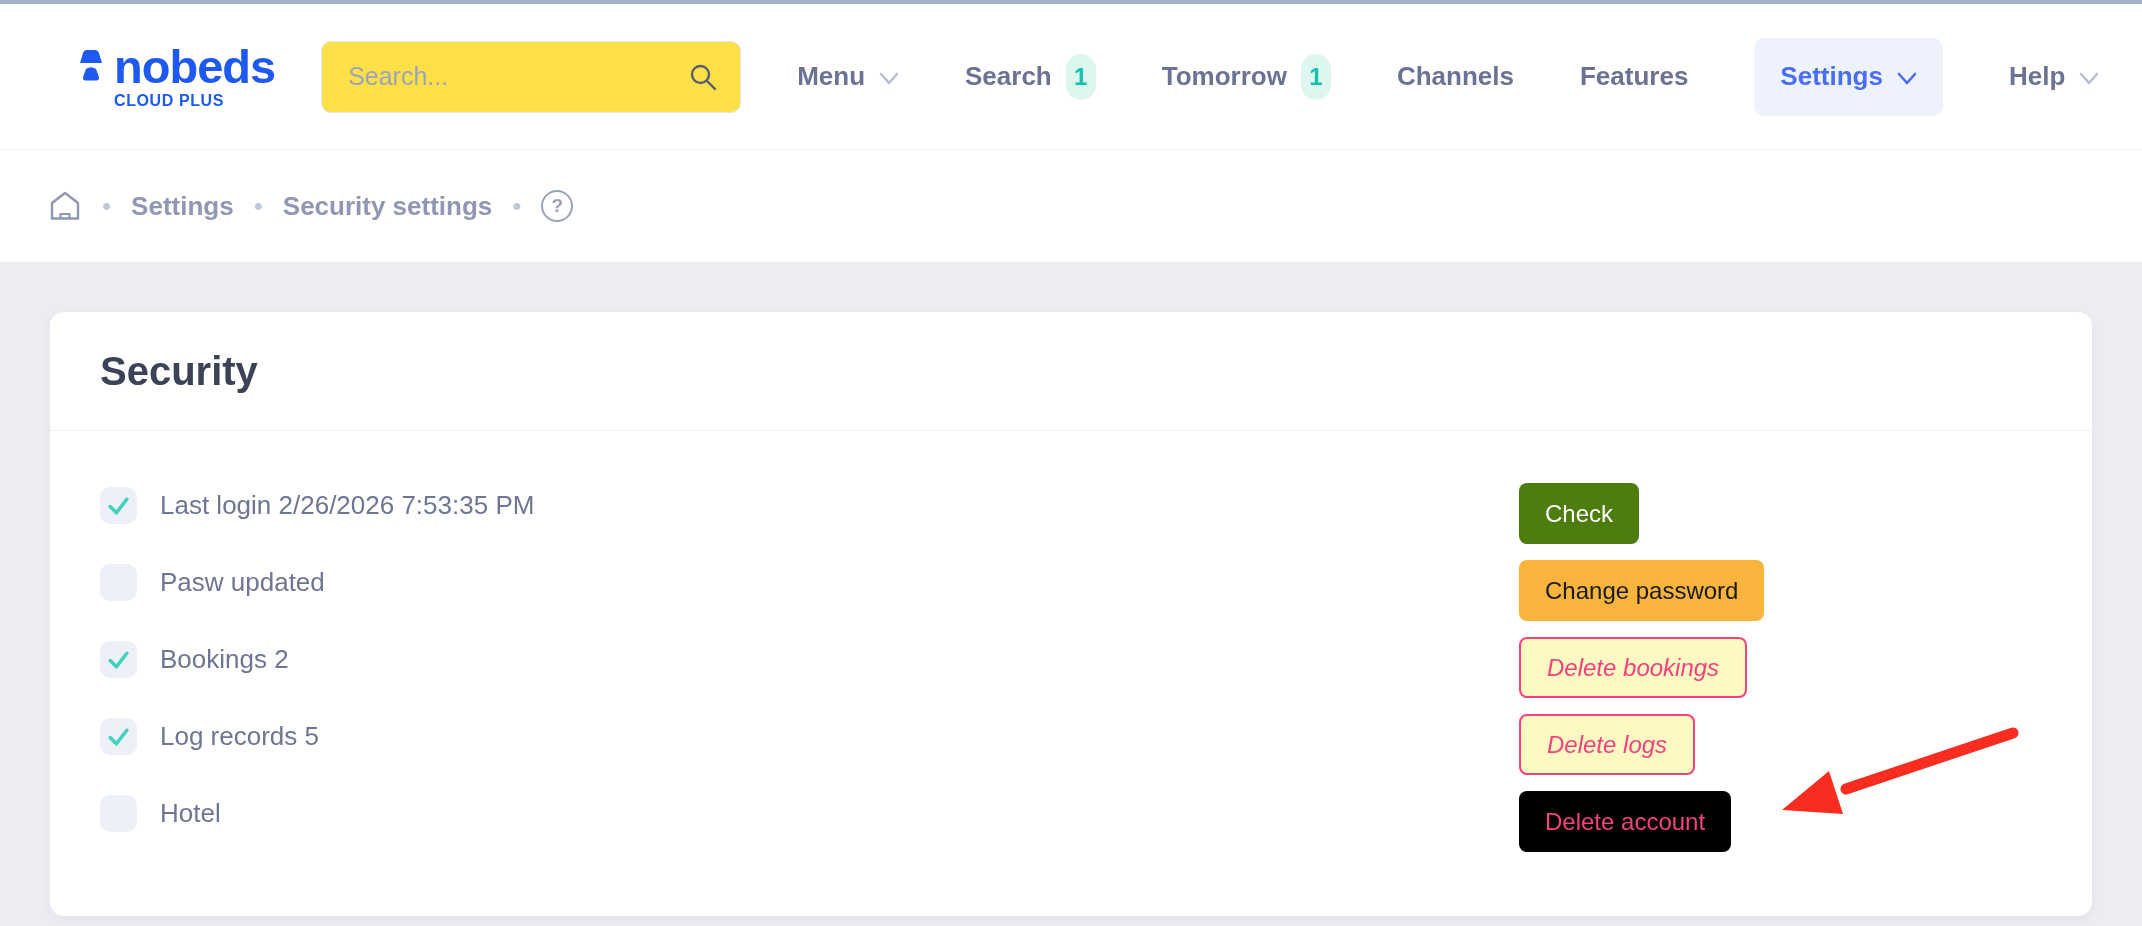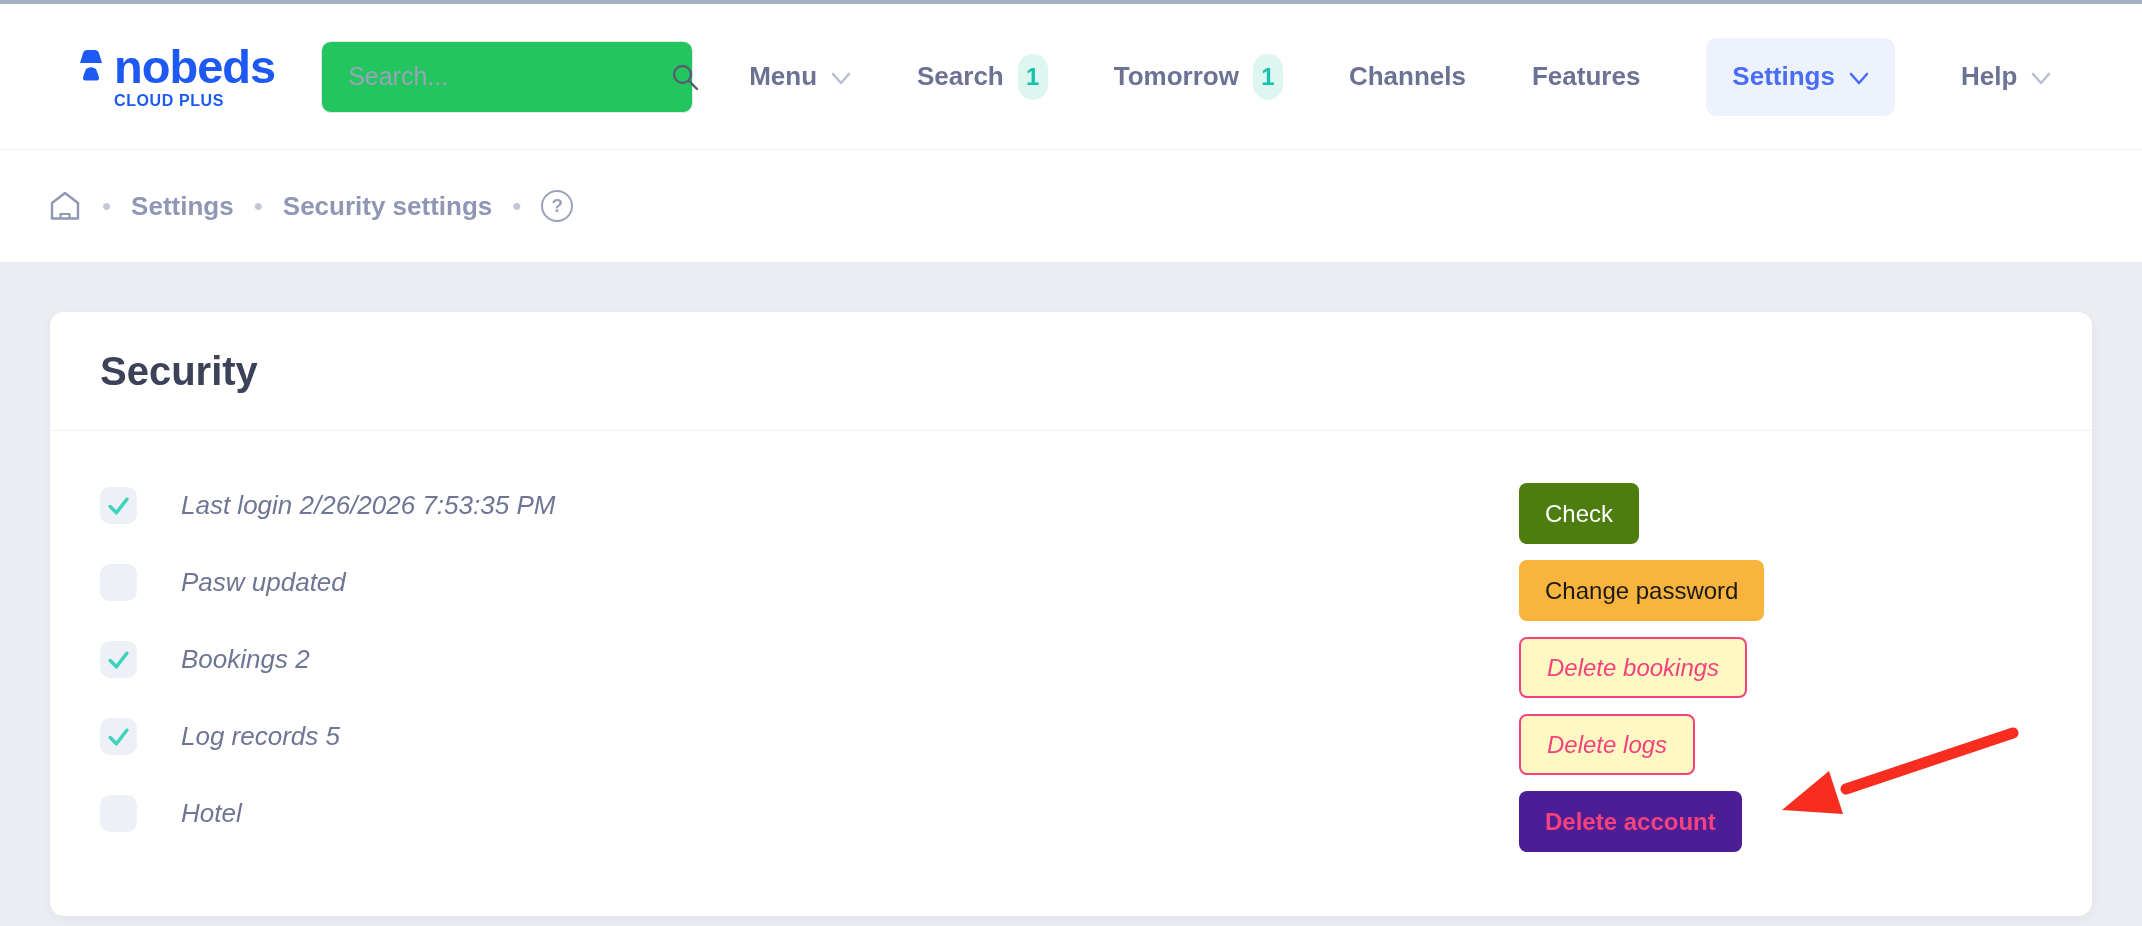--- a/index.html
+++ b/index.html
@@ -22,24 +22,24 @@
   .logo { margin-left:74px; display:flex; align-items:flex-start; cursor:pointer; }
   .logo-icon { width:34px; height:46px; margin-top:4px; }
   .logo-textwrap { margin-left:6px; display:flex; flex-direction:column; }
   .logo-name {
     color:#1d59f2; font-size:47px; font-weight:700; line-height:46px; letter-spacing:-1px;
   }
   .logo-tagline {
     color:#1d59f2; font-size:16px; font-weight:700; letter-spacing:0.6px; margin-top:2px;
   }
   .search {
-    margin-left:46px; width:372px; height:72px;
+    margin-left:46px; width:420px; height:72px;
     border:1px solid #e3e6ee; border-radius:10px;
     display:flex; align-items:center; padding:0 22px 0 26px;
-    background:#22c55e;
+    background:#fde047;
   }
   .search input {
     border:none; outline:none; flex:1; font-size:25px;
     font-family:"Liberation Sans", sans-serif; color:#4e5469; background:transparent;
   }
   .search input::placeholder { color:#9aa3ba; }
   .search-icon { width:30px; height:30px; flex:none; cursor:pointer; }
 
   .nav-items { display:flex; align-items:center; margin-left:56px; gap:66px; }
   .nav-item {
@@ -80,21 +80,21 @@
     position:relative; background:#ffffff; border-radius:14px;
     height:604px; box-shadow:0 3px 10px rgba(60,65,90,0.06);
   }
   .card-header {
     height:119px; border-bottom:1px solid #eef0f5;
     display:flex; align-items:center; padding-left:50px;
   }
   .card-title { font-size:40px; font-weight:700; color:#3c4257; }
   .card-body { padding:36px 50px 0 50px; }
 
-  .check-row { height:77px; display:flex; align-items:center; gap:44px;font-style:italic; }
+  .check-row { height:77px; display:flex; align-items:center; gap:23px; }
   .checkbox {
     width:37px; height:37px; background:#edf0f6; border-radius:10px;
     display:flex; align-items:center; justify-content:center; cursor:pointer; flex:none;
   }
   .checkmark { width:25px; height:25px; }
   .check-label { font-size:26px; color:#6e7694; }
 
   
   .actions {
     position:absolute; left:1469px; top:171px;
@@ -102,21 +102,21 @@
   }
   .btn {
     height:61px; padding:0 26px; border-radius:8px;
     font-family:"Liberation Sans", sans-serif;
     font-size:24px; cursor:pointer; white-space:nowrap;
     display:flex; align-items:center; border:none;
   }
   .btn-teal { background:#4d7c0f; color:#ffffff; font-weight:500; }
   .btn-orange { background:#f8b43c; color:#1a1a1a; font-weight:500; }
   .btn-pink-outline { background:#fef9c3; border:2px solid #f5417d; color:#f5417d; font-weight:500;font-style:italic; }
-  .btn-pink-soft { background:#4c1d95; color:#f5417d; font-weight:700; }
+  .btn-pink-soft { background:#000000; color:#f5417d; font-weight:400; }
 
   
   .arrow-overlay { position:absolute; left:0; top:0; pointer-events:none; }
 </style>
 </head>
 <body>
 
 <div class="topstrip"></div>
 
 <header class="navbar">

